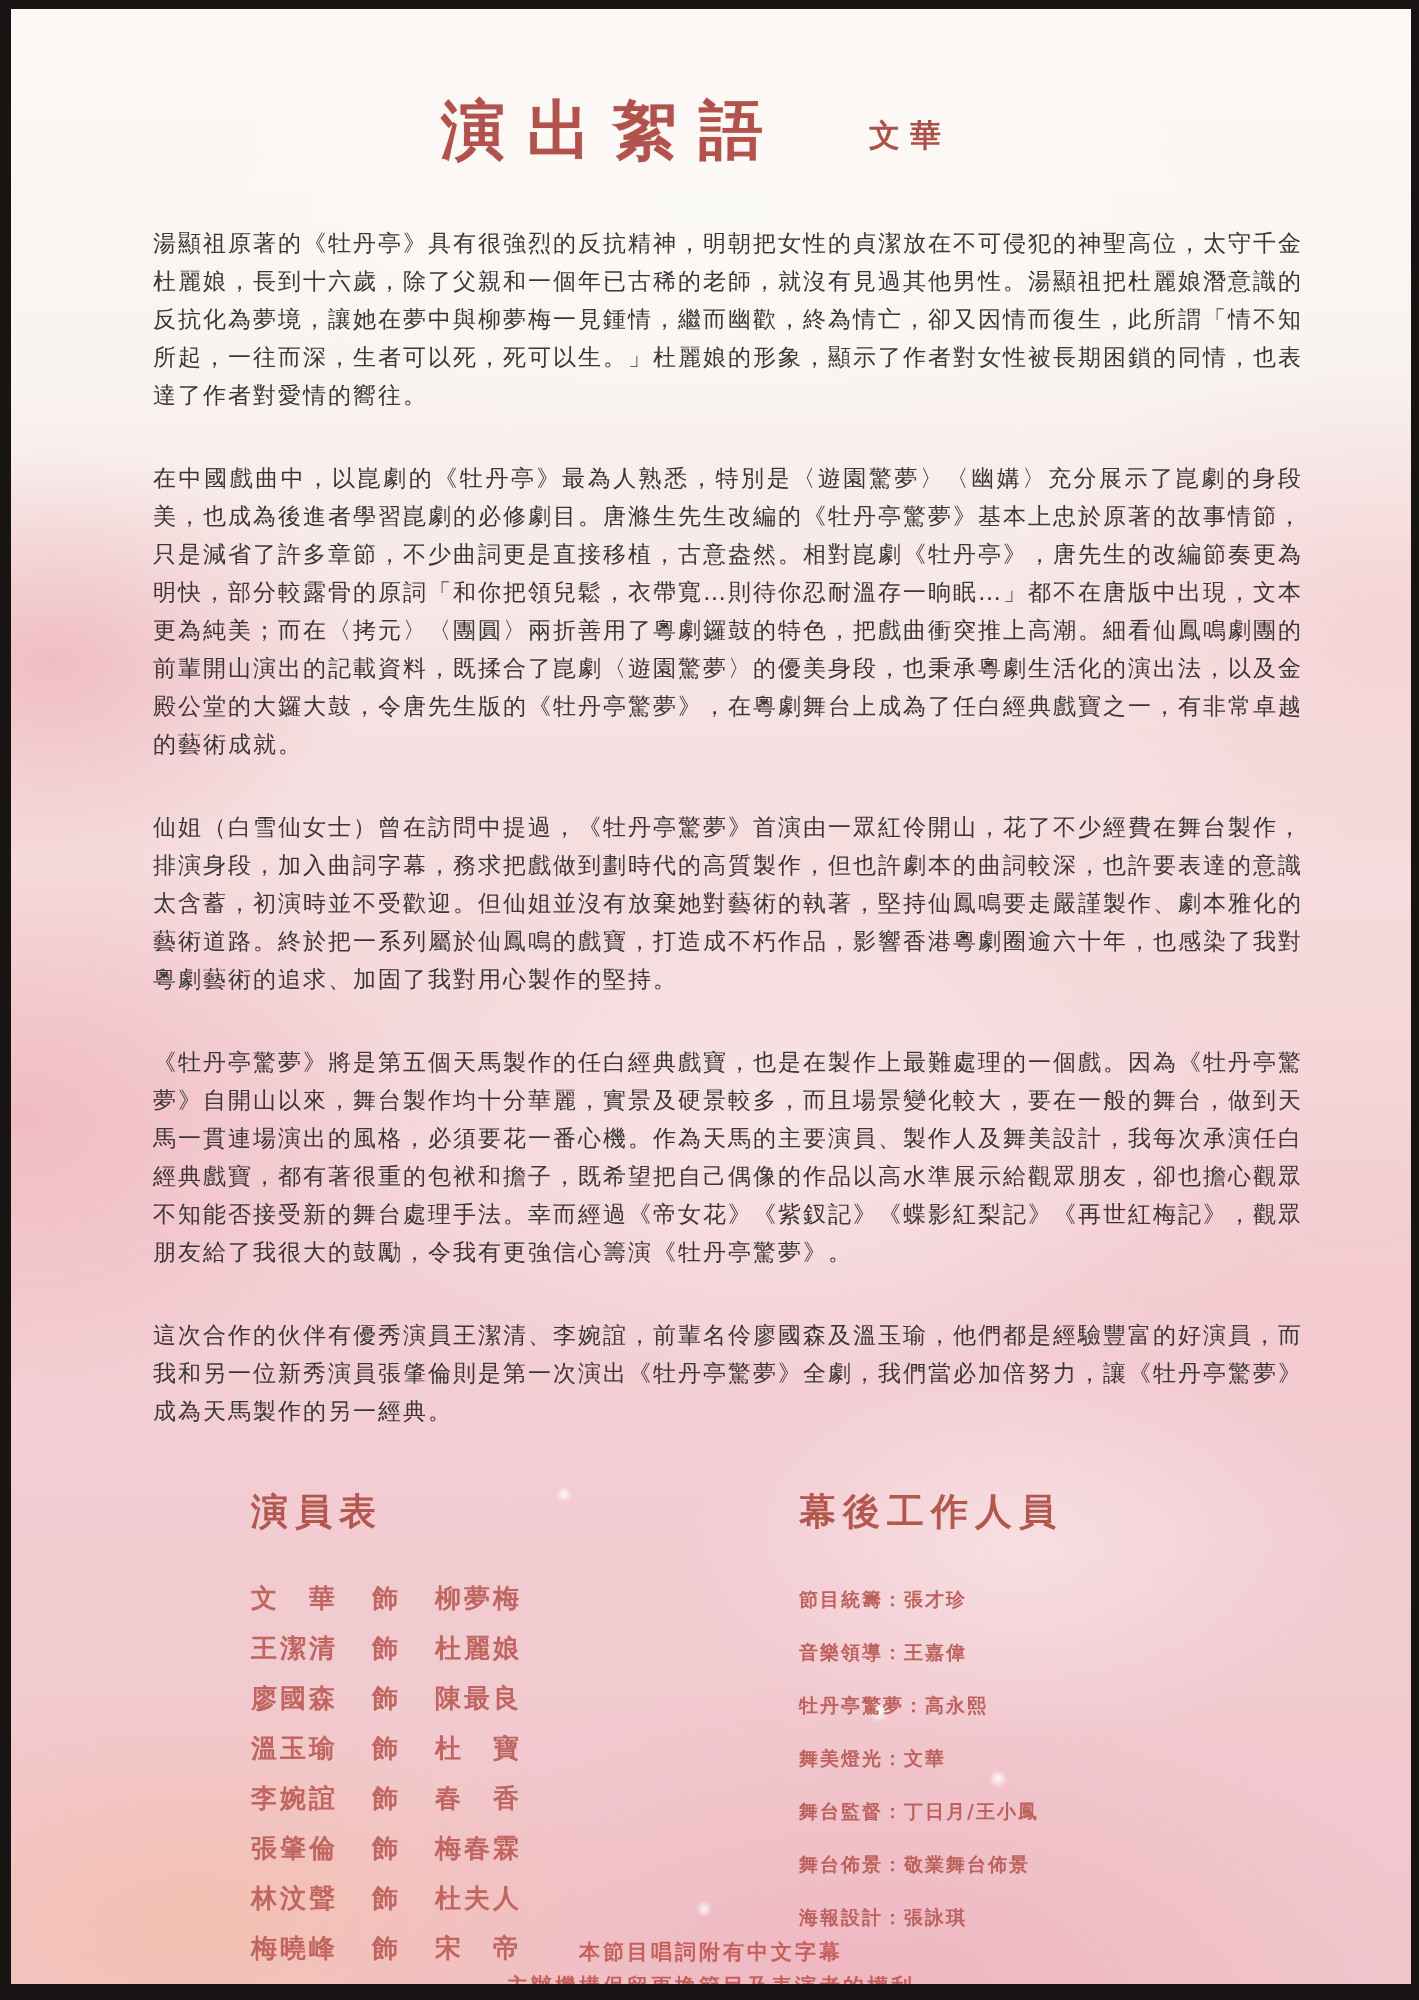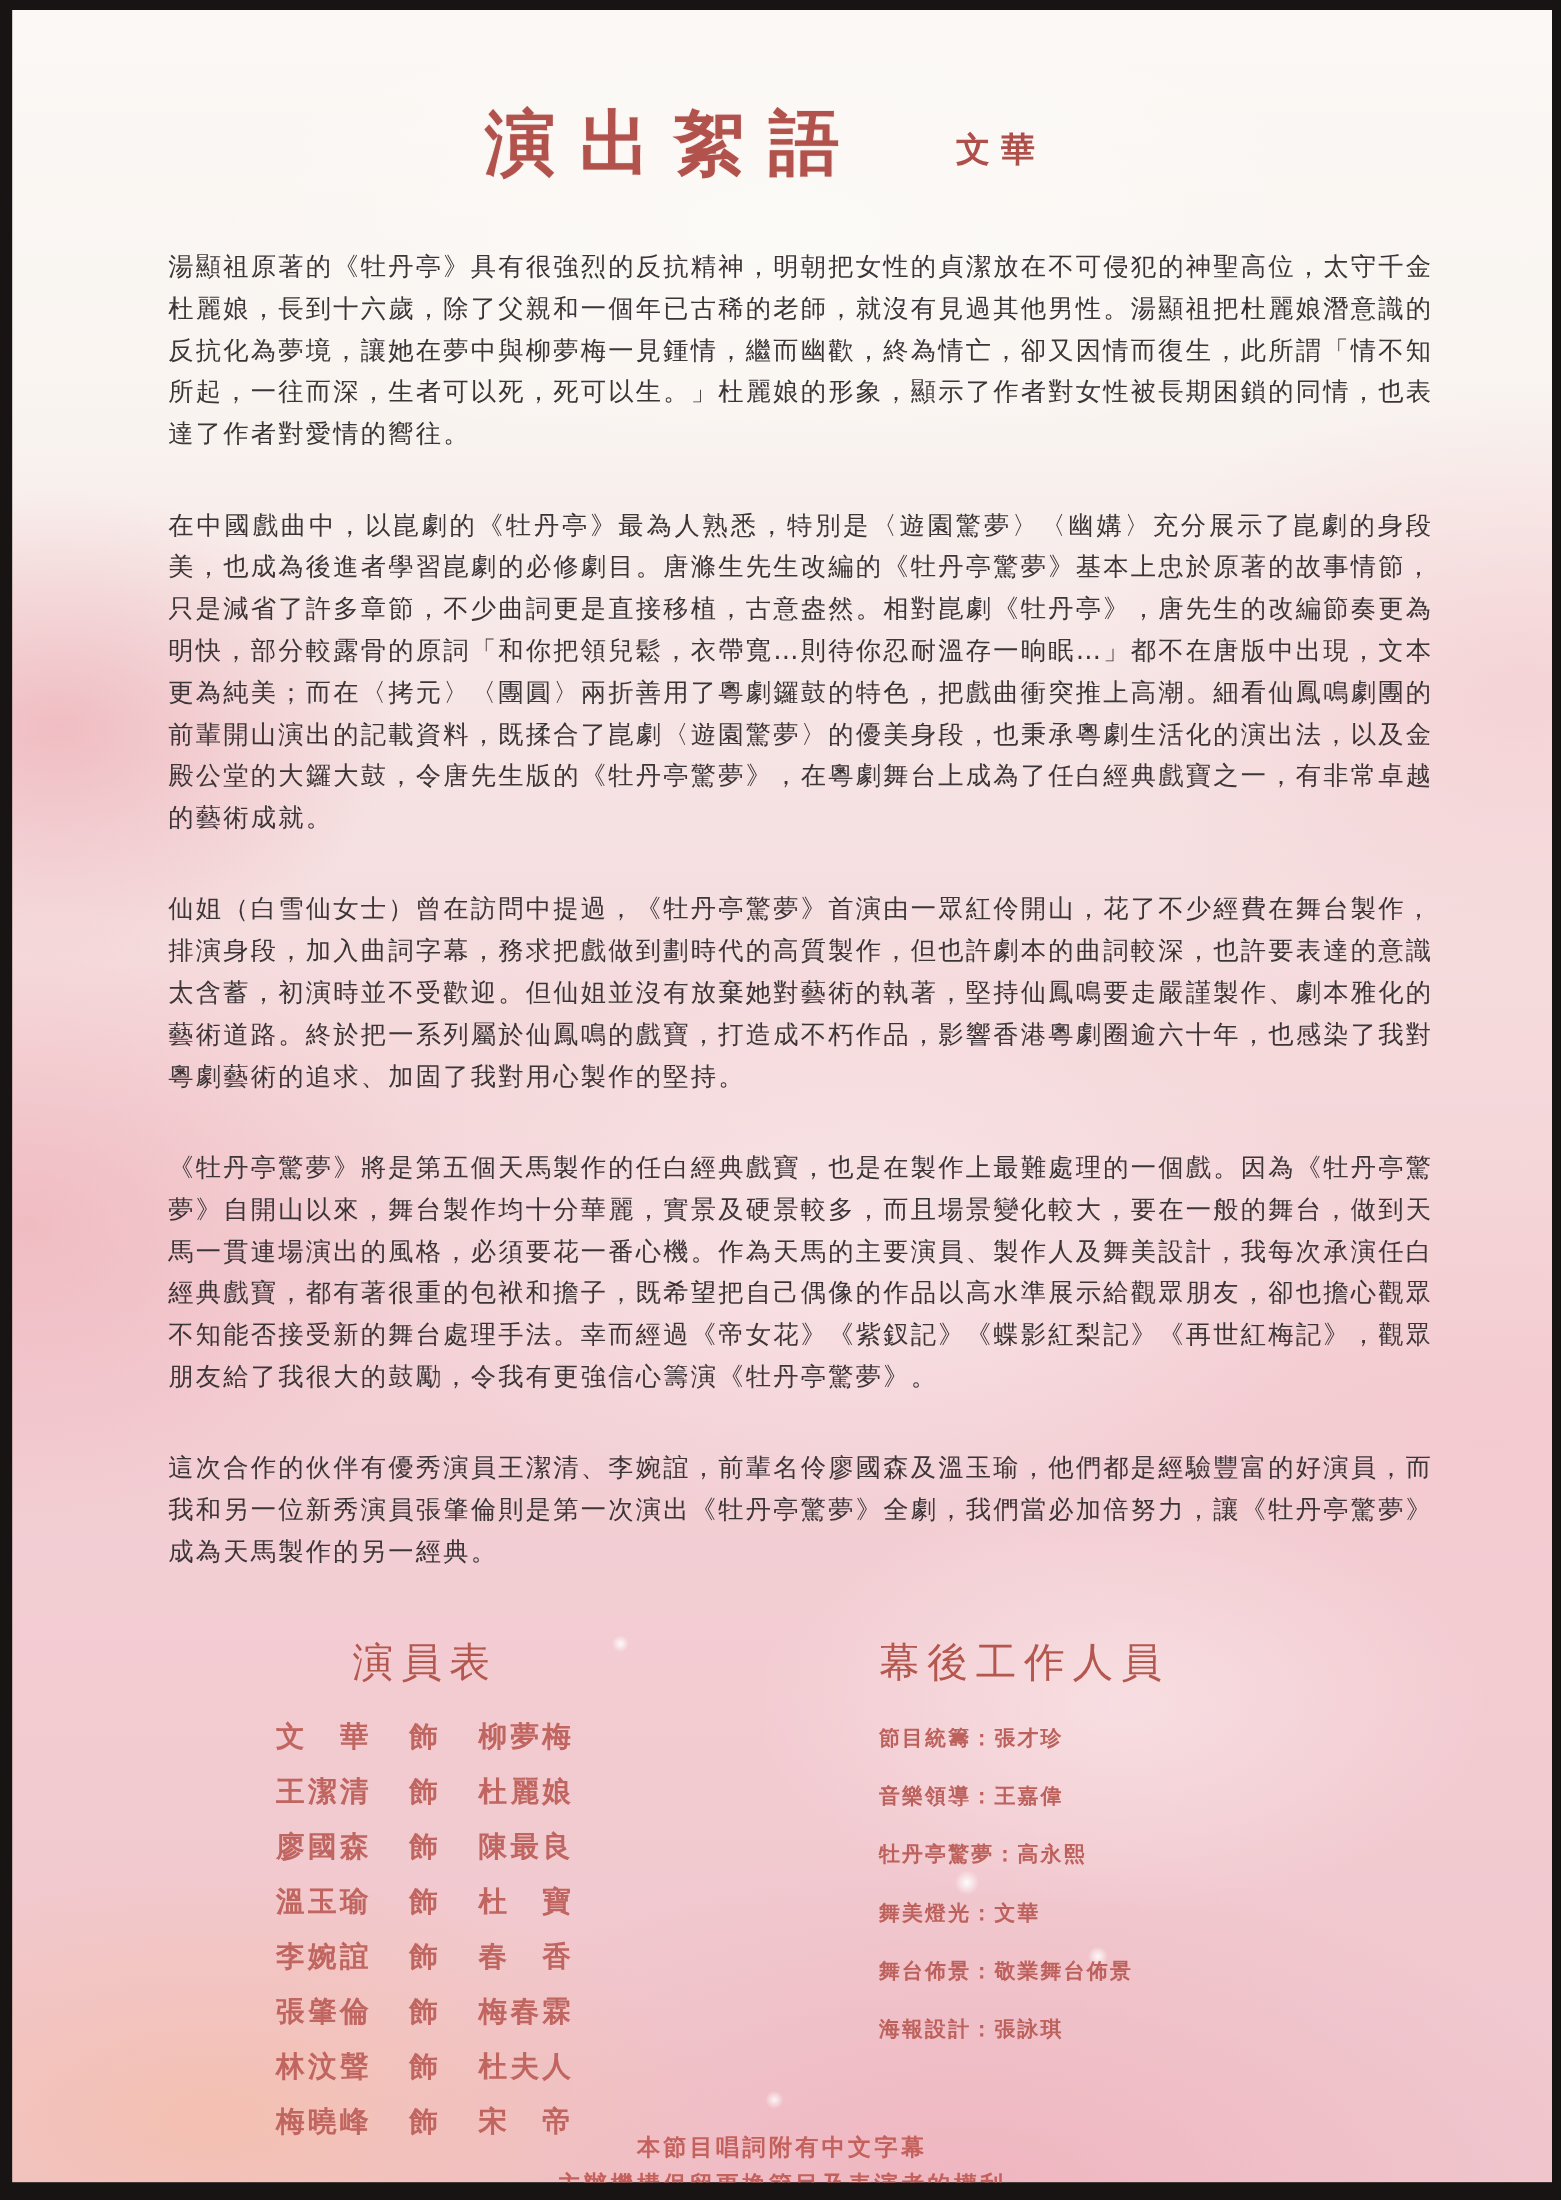--- a/index.html
+++ b/index.html
@@ -44,23 +44,23 @@
   .article{
     position:absolute;left:142px;top:188px;width:1150px;
     color:#3c3538;font-size:23px;line-height:38px;letter-spacing:2px;
     text-align:justify;
     margin-top:27px;
   }
   .article p{margin:0 0 45px 0;}
   .cast{position:absolute;left:240px;top:1478px;}
   .crew{position:absolute;left:788px;top:1478px;}
   .section-heading{
-    margin:0 0 16px 0;
+    margin:0 0 36px 0;
     font-family:"DejaVu Serif","Liberation Serif",serif;
-    font-size:37px;font-weight:normal;letter-spacing:7px;color:#b4574f;text-align:center;
+    font-size:37px;font-weight:bold;letter-spacing:7px;color:#b4574f;
   }
   .cast .row{
     display:flex;gap:34px;
     height:50px;align-items:center;
     font-size:26px;letter-spacing:3px;color:#c0655f;font-weight:bold;
   }
   .crew .row{
     display:flex;
     height:53px;align-items:center;
     font-size:19px;letter-spacing:2px;color:#bd615c;font-weight:bold;
@@ -143,20 +143,24 @@
     </div>
     <div class="row">
       <span>牡丹亭驚夢：</span>
         <span>高永熙</span>
     </div>
     <div class="row">
       <span>舞美燈光：</span>
         <span>文華</span>
     </div>
     <div class="row">
+      <span>舞台監督：</span>
+        <span>丁日月/王小鳳</span>
+    </div>
+    <div class="row">
       <span>舞台佈景：</span>
         <span>敬業舞台佈景</span>
     </div>
     <div class="row">
       <span>海報設計：</span>
         <span>張詠琪</span>
     </div>
   </section>
 
   <div class="footer">

